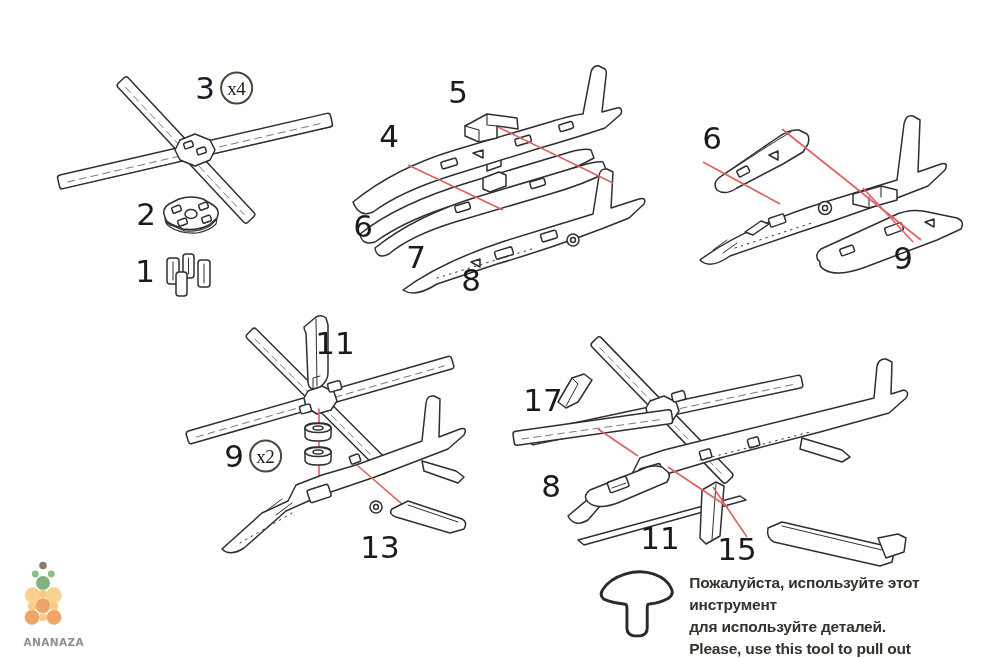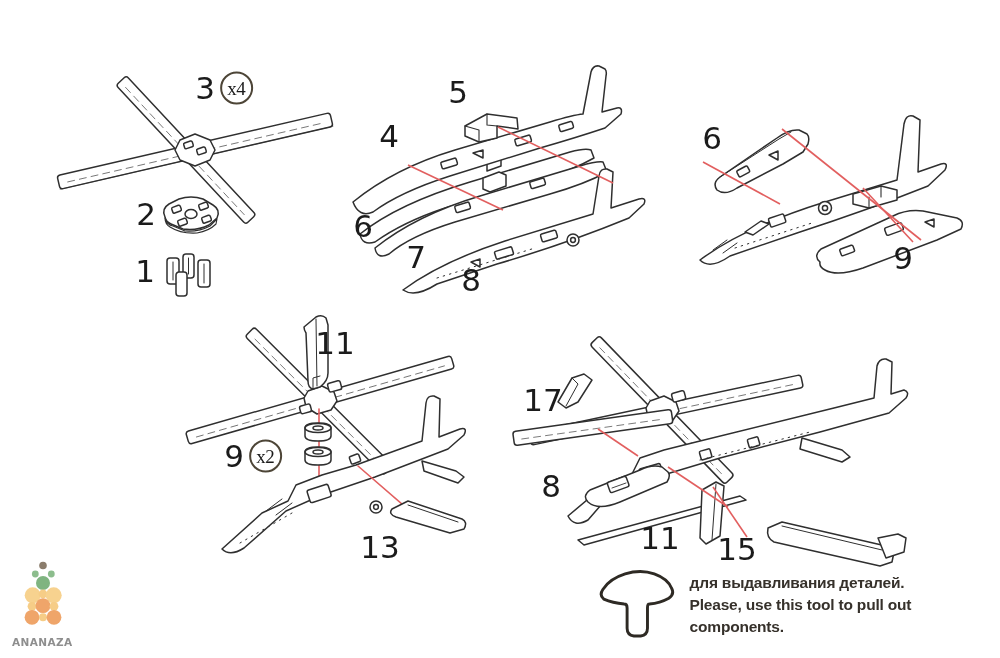--- a/index.html
+++ b/index.html
@@ -6,21 +6,21 @@
   body{width:1000px;height:658px;overflow:hidden;background:#ffffff;}
   .sheet{position:relative;width:1000px;height:658px;background:#ffffff;
          font-family:"Liberation Sans",sans-serif;}
   .art{position:absolute;}
   .label{position:absolute;transform:translate(-50%,-50%);display:flex;align-items:center;gap:5px;
          font-family:"DejaVu Sans",sans-serif;font-size:31px;font-weight:400;color:#1b1b1b;
          white-space:nowrap;line-height:1;}
   .ring{width:33px;height:33px;border:2.4px solid #4d4537;border-radius:50%;
         display:flex;align-items:center;justify-content:center;box-sizing:border-box;}
   .ring-text{font-size:19px;letter-spacing:-0.5px;font-family:Liberation Serif, serif;}
-  .logo{position:absolute;left:12px;top:558px;width:72px;text-align:left;}
+  .logo{position:absolute;left:12px;top:558px;width:72px;text-align:right;}
   .logo-brand{margin-top:4px;font-family:"DejaVu Sans",sans-serif;font-weight:700;font-size:10.5px;
               letter-spacing:0.4px;color:#8e8e8e;}
   .tool-note{position:absolute;left:598px;top:566px;display:flex;align-items:flex-start;gap:14px;}
   .note-text{padding-top:6px;font-size:15.5px;font-weight:700;letter-spacing:-0.2px;
              color:#36312b;line-height:22px;}
 </style>
 </head>
 <body>
 
 <div class="sheet">
@@ -271,21 +271,22 @@
       <circle cx="42" cy="59.3" r="7.4" fill="#efa56a"></circle>
     </svg>
     <div class="logo-brand">ANANAZA</div>
   </div>
 
   <div class="tool-note">
     <svg width="80" height="76" viewBox="0 0 80 76">
       <path d="M6,33 Q1,29 5,23 Q12,12 28,7 Q44,2 58,7 Q72,12 76,22 Q79,28 73,32 Q64,37 53,38 Q51,38 51,42 L51,63 Q51,70 44,71 L37,71 Q30,70 30,63 L30,42 Q30,38 27,38 Q15,37 6,33 Z" fill="none" stroke-width="3" stroke-linejoin="round" stroke="#2e2a24"></path>
     </svg>
     <div class="note-text">
-      <div>для выдавливания деталей.</div>
+      <div>Пожалуйста, используйте этот инструмент</div>
+      <div>для используйте деталей.</div>
       <div>Please, use this tool to pull out components.</div>
     </div>
   </div>
 
   <div class="label" style="left:224px;top:88px">
     <span class="num">3</span>
     <span class="ring">
         <span class="ring-text">x4</span>
       </span>
   </div>

